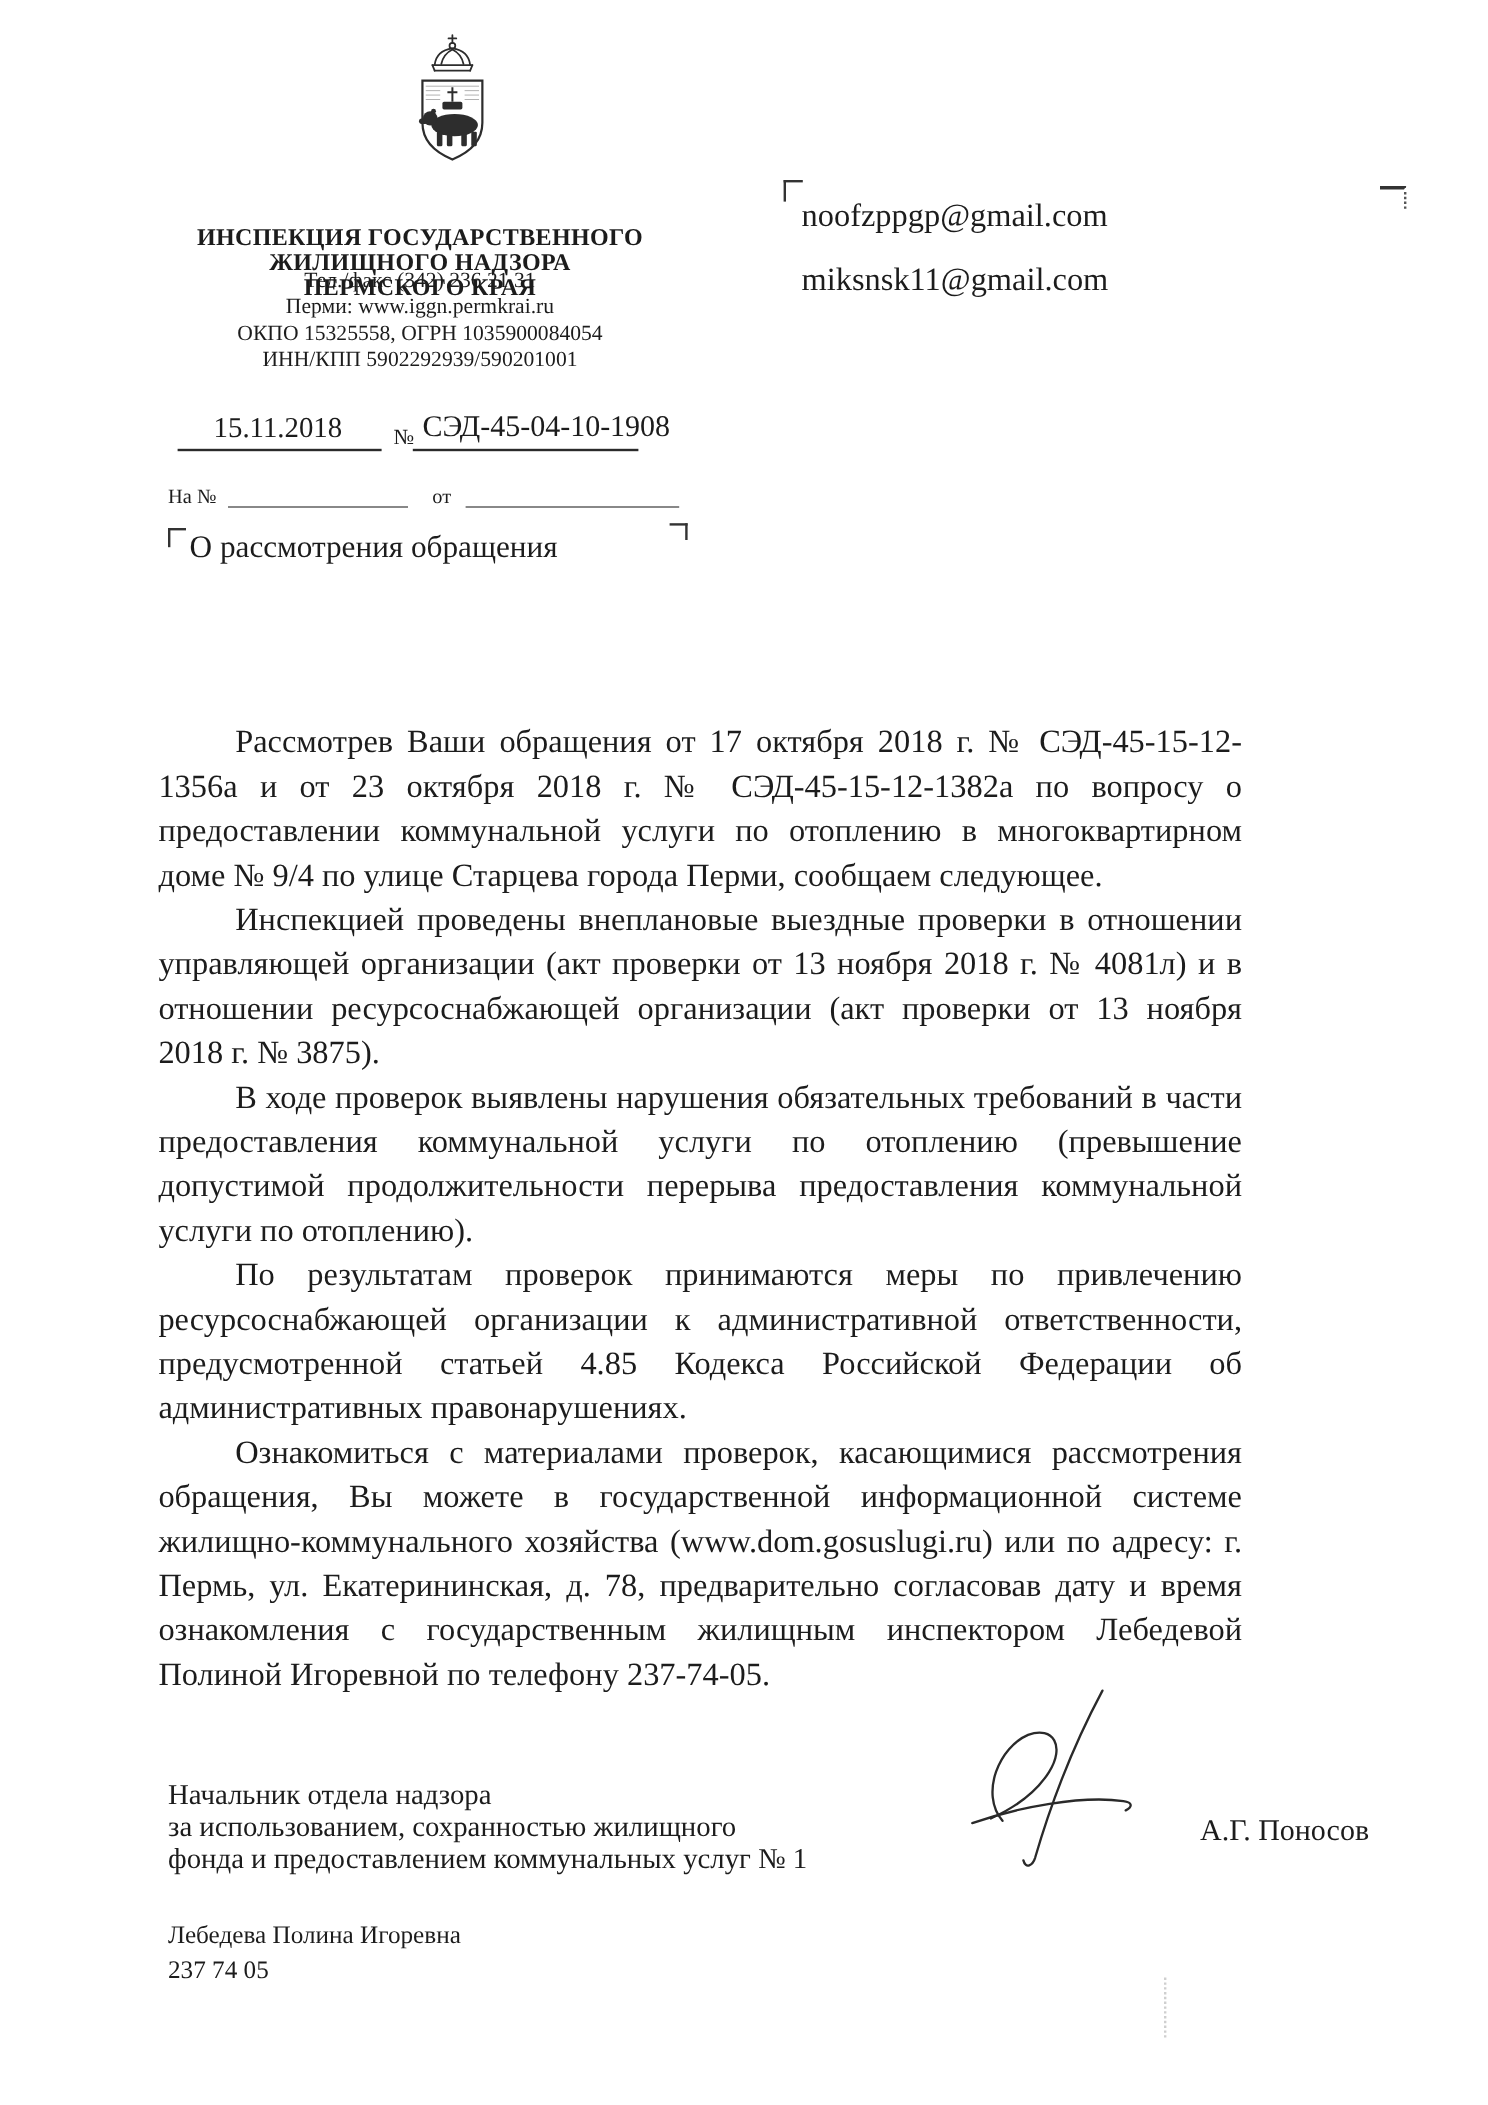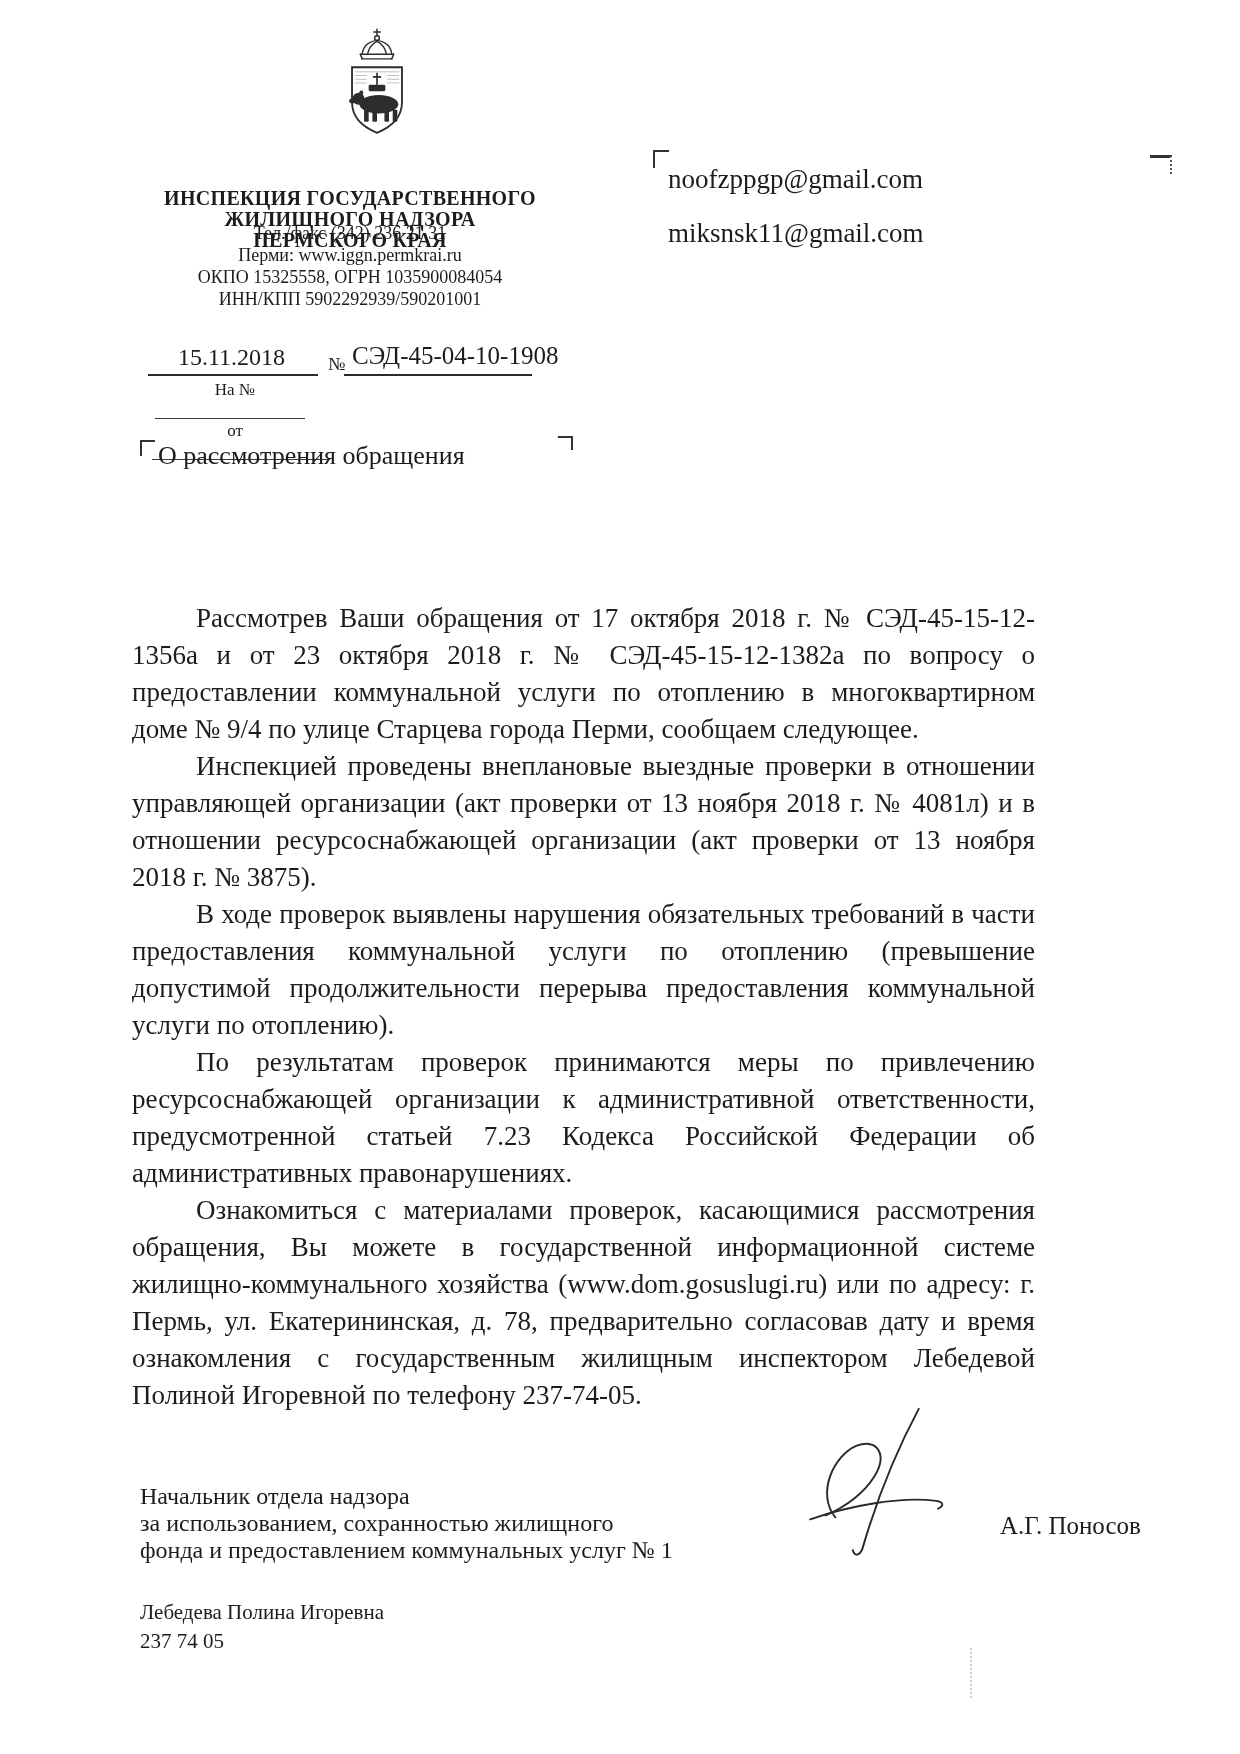--- a/index.html
+++ b/index.html
@@ -12,21 +12,21 @@
   .org-block { position:absolute; left:120px; top:150px; width:460px; text-align:center;margin-top:38px; }
   .org-line { font-weight:bold; font-size:20px; line-height:21px; letter-spacing:0.3px; }
   .addr-block { position:absolute; left:120px; top:222px; width:460px; text-align:center; }
   .addr-line { font-size:18px; line-height:22px; }
   
   .ref-date { position:absolute; left:178px; top:344px; font-size:24px; }
   .ref-date-line { position:absolute; left:148px; top:374px; width:170px; border-bottom:2px solid #2b2b2b; }
   .ref-no-sign { position:absolute; left:328px; top:354px; font-size:18px; }
   .ref-number { position:absolute; left:352px; top:342px; font-size:25px; }
   .ref-number-line { position:absolute; left:344px; top:374px; width:188px; border-bottom:2px solid #2b2b2b; }
-  .reply-row { position:absolute; left:140px; top:380px; font-size:17px; display:flex; align-items:center;flex-direction:column; }
+  .reply-row { position:absolute; left:140px; top:404px; font-size:17px; display:flex; align-items:flex-start; }
   .blank-line { display:inline-block; border-bottom:1.5px solid #3a3a3a; height:18px; }
   .blank-1 { width:150px; margin:0 20px 2px 10px; }
   .blank-2 { width:178px; margin:0 0 2px 12px; }
   
   .cb { position:absolute; }
   .cb-subject-open  { left:140px; top:440px; width:13px; height:14px; border-left:2px solid #333; border-top:2px solid #333; }
   .cb-subject-close { left:558px; top:436px; width:13px; height:12px; border-right:2px solid #333; border-top:2px solid #333; }
   .cb-recipient     { left:653px; top:150px; width:14px; height:16px; border-left:2px solid #333; border-top:2px solid #333; }
   .cb-page-tr       { left:1150px; top:155px; width:20px; height:16px; border-top:3px solid #333; border-right:2px dotted #555; }
   
@@ -115,21 +115,21 @@
   <div class="recipient">
     <div>noofzppgp@gmail.com</div>
     <div>miksnsk11@gmail.com</div>
   </div>
 
 
   <div class="body-text">
     <p>Рассмотрев Ваши обращения от 17 октября 2018 г. № СЭД-45-15-12-1356а и от 23 октября 2018 г. № СЭД-45-15-12-1382а по вопросу о предоставлении коммунальной услуги по отоплению в многоквартирном доме № 9/4 по улице Старцева города Перми, сообщаем следующее.</p>
     <p>Инспекцией проведены внеплановые выездные проверки в отношении управляющей организации (акт проверки от 13 ноября 2018 г. № 4081л) и в отношении ресурсоснабжающей организации (акт проверки от 13 ноября 2018 г. № 3875).</p>
     <p>В ходе проверок выявлены нарушения обязательных требований в части предоставления коммунальной услуги по отоплению (превышение допустимой продолжительности перерыва предоставления коммунальной услуги по отоплению).</p>
-    <p>По результатам проверок принимаются меры по привлечению ресурсоснабжающей организации к административной ответственности, предусмотренной статьей 7.23 Кодекса Российской Федерации об административных правонарушениях.</p>
+    <p>По результатам проверок принимаются меры по привлечению ресурсоснабжающей организации к административной ответственности, предусмотренной статьей 4.85 Кодекса Российской Федерации об административных правонарушениях.</p>
     <p>Ознакомиться с материалами проверок, касающимися рассмотрения обращения, Вы можете в государственной информационной системе жилищно-коммунального хозяйства (www.dom.gosuslugi.ru) или по адресу: г. Пермь, ул. Екатерининская, д. 78, предварительно согласовав дату и время ознакомления с государственным жилищным инспектором Лебедевой Полиной Игоревной по телефону 237-74-05.</p>
   </div>
 
   <div class="sig-position">
     <div>Начальник отдела надзора</div>
     <div>за использованием, сохранностью жилищного</div>
     <div>фонда и предоставлением коммунальных услуг № 1</div>
   </div>
 
   <div class="sig-svg">

